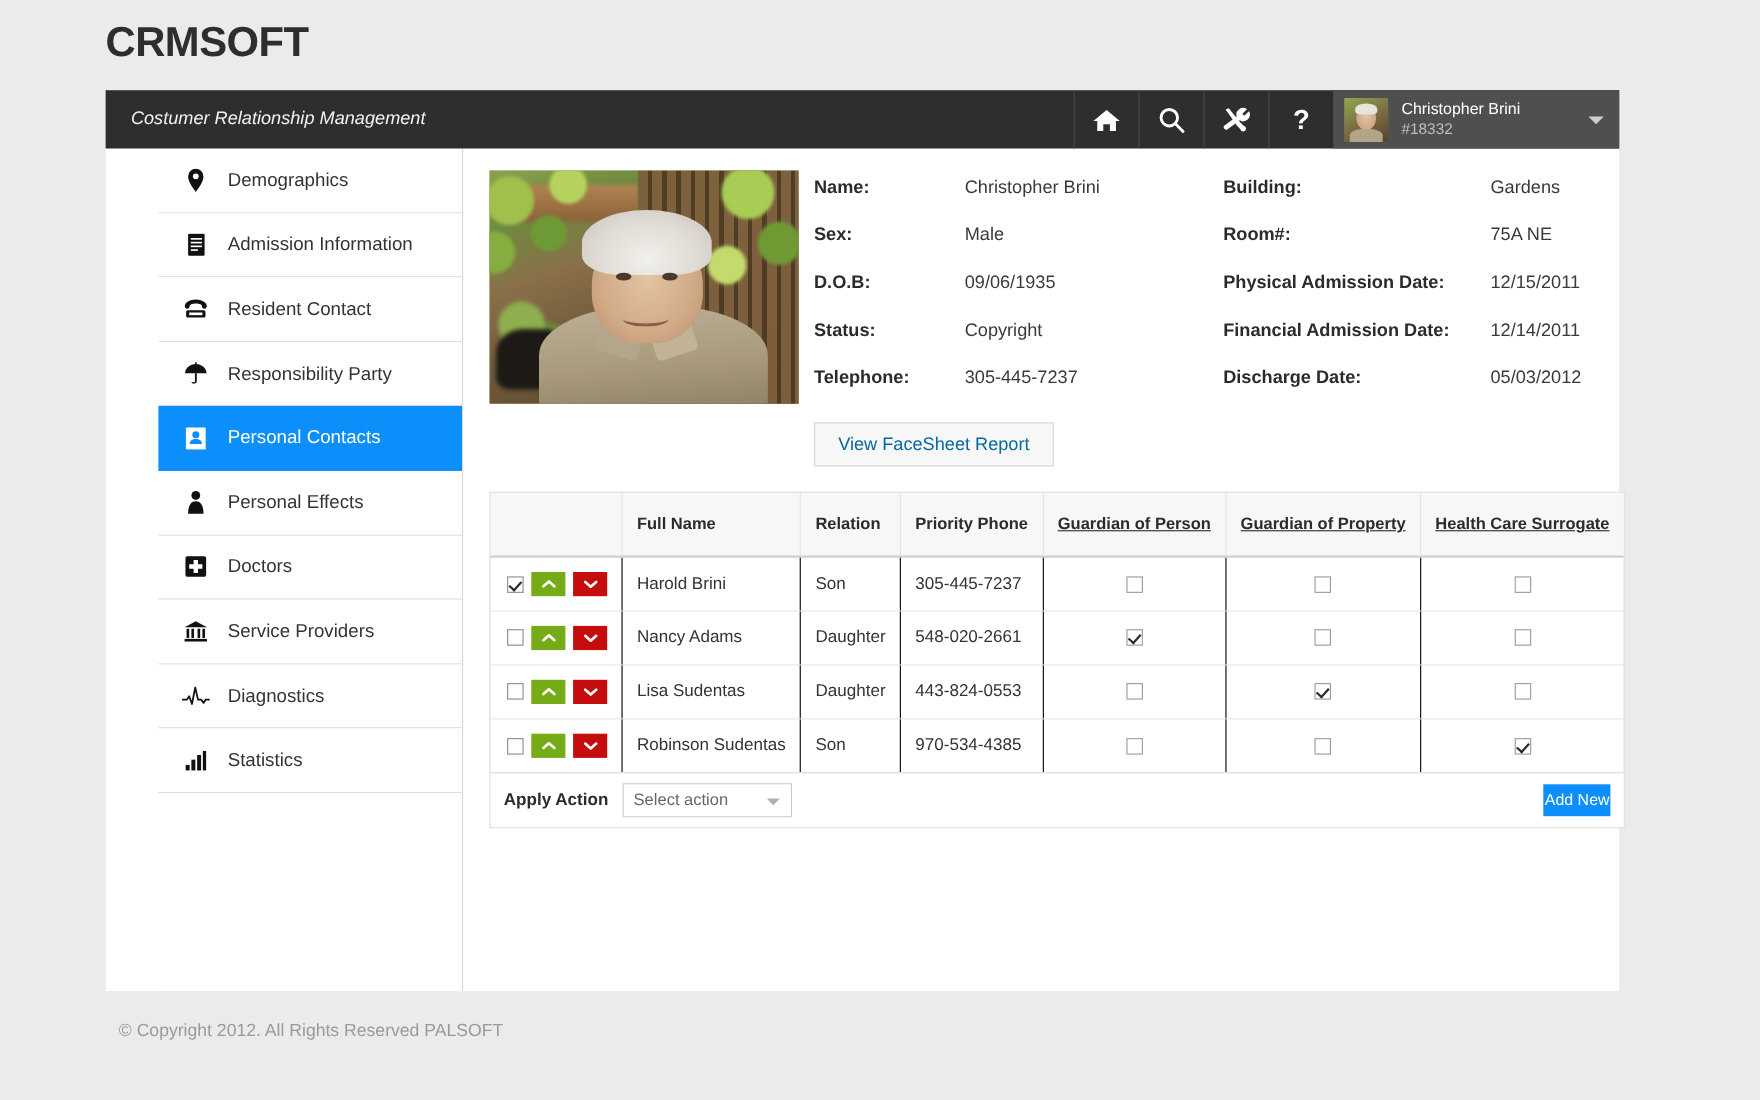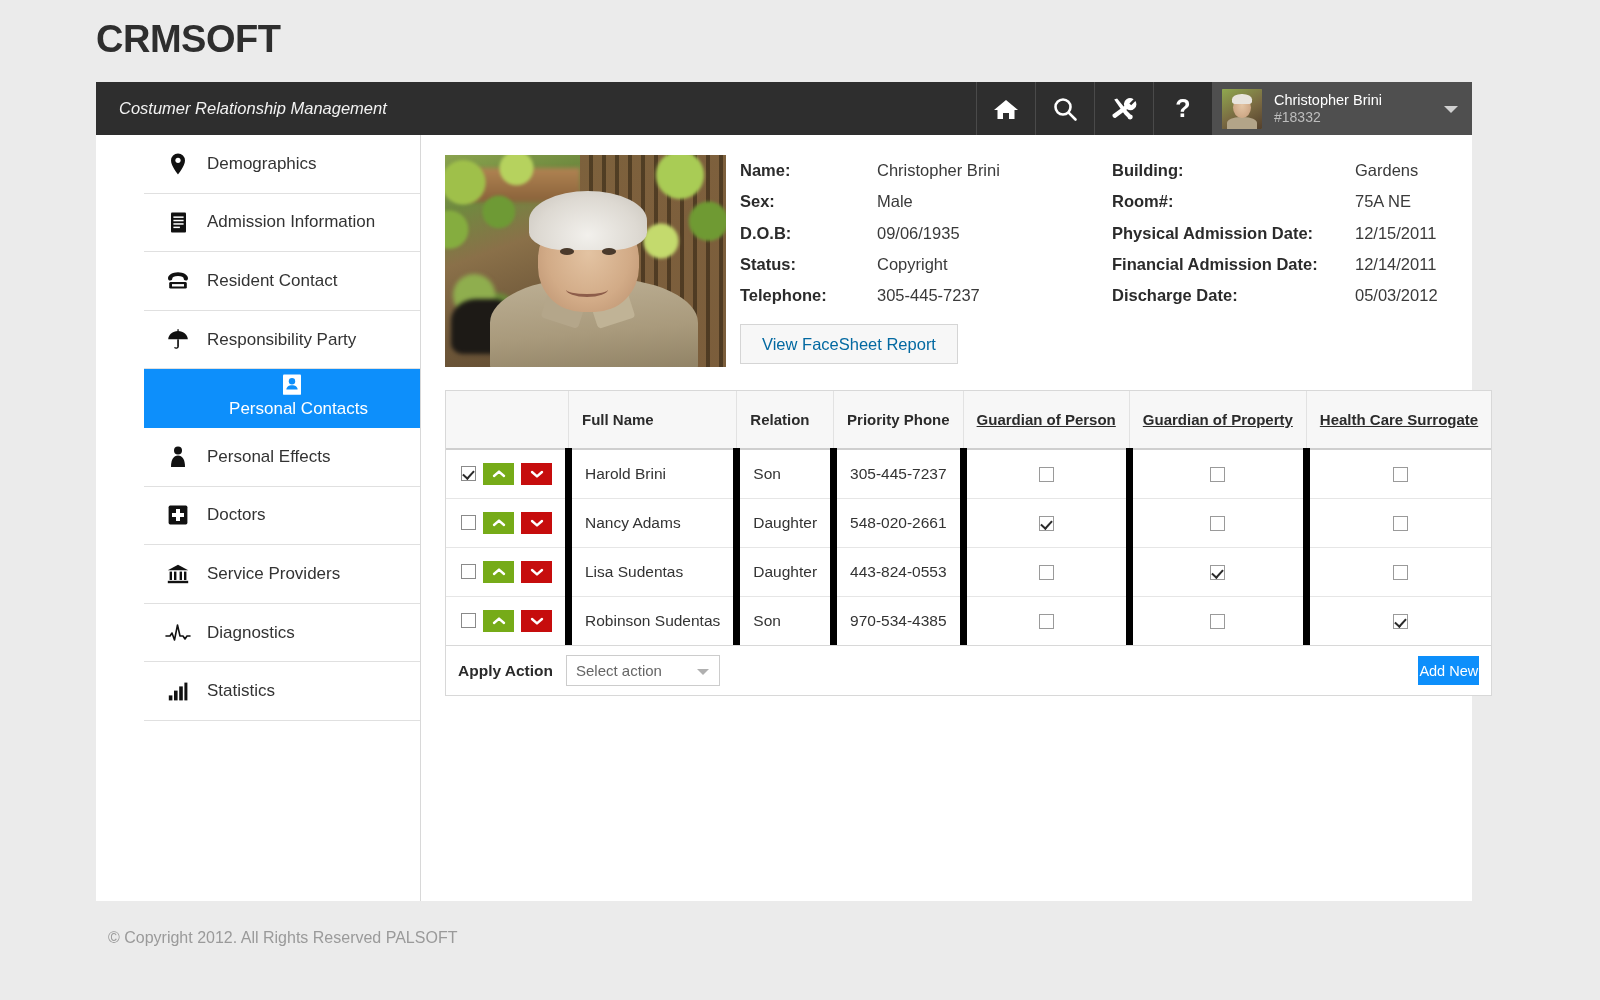--- a/index.html
+++ b/index.html
@@ -115,21 +115,20 @@
     display: flex;
     align-items: center;
     justify-content: center;
     color: #111111;
   }
   .nav-item .nav-label { margin-left: 14px; }
   .nav-item.active {
     background: #0d8ffb;
     color: #ffffff;
     border-bottom-color: #0d8ffb;
-    flex-direction: column;
   }
   .nav-item.active .nav-icon { color: #ffffff; }
 
   .content { flex: 1; padding: 20px 24px 0 24px; }
 
   
   .summary { display: flex; }
 
   .photo {
     width: 281px; height: 212px;
@@ -241,21 +240,21 @@
   .ph-avatar-body {
     position: absolute; left: 12%; bottom: -6%; width: 76%; height: 34%;
     background: #b3a488; border-radius: 44% 44% 6% 6%;
   }
 
   .fields {
     flex: 1;
     display: flex;
     padding-left: 14px;
   }
-  .field-col { display: flex; flex-direction: column; }
+  .field-col { display: flex; flex-direction: column; gap: 12px; }
   .field-col.left  { width: 372px; }
   .field-col.right { flex: 1; }
   .field-row {
     display: flex;
     height: 31.3px;
     align-items: center;
     font-size: 16.5px;
   }
   .field-label {
     font-weight: bold;
@@ -297,21 +296,21 @@
     font-size: 15px;
     font-weight: bold;
     color: #2b2b2b;
     padding: 16px 13px;
     height: 58px;
     white-space: nowrap;
   }
   table.contacts thead th:last-child { border-right: none; }
   table.contacts tbody td {
     border-bottom: 1px solid #e6e6e6;
-    border-right: 7px solid #000000;
+    border-right: 1px solid #000000;
     padding: 0 13px;
     height: 49px;
     color: #333333;
     white-space: nowrap;
   }
   table.contacts tbody tr:last-child td { border-bottom: none; }
   table.contacts tbody td:last-child { border-right: none; }
 
   .col-actions { width: 113px; }
   .col-name    { width: 174px; }

